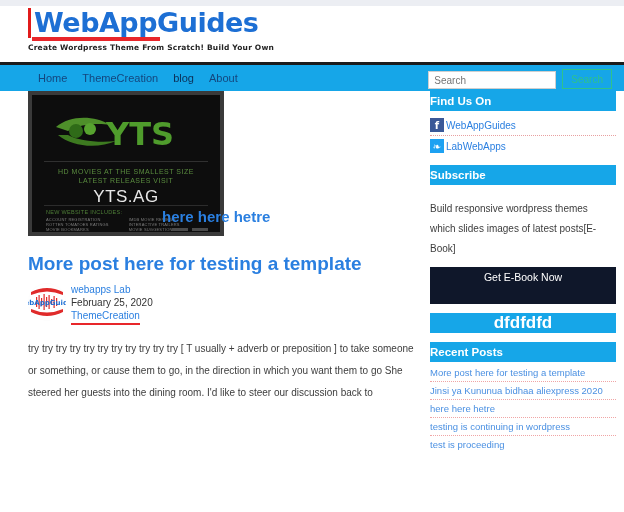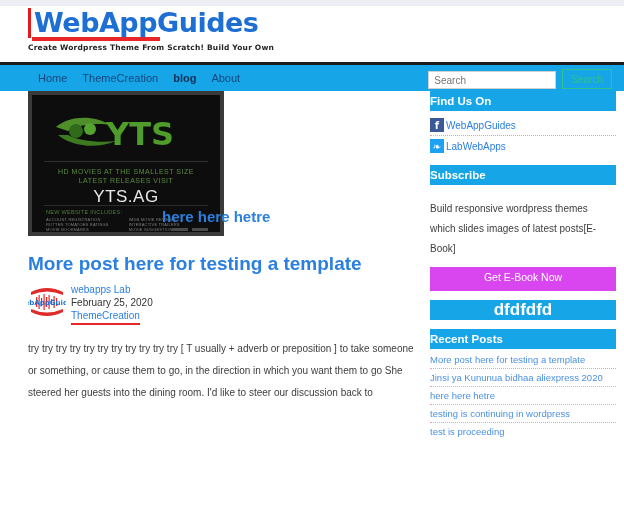--- a/index.html
+++ b/index.html
@@ -48,21 +48,21 @@
     background:#16a6e8; border-top:3px solid #1b1b1b;padding-left:27px;
   }
   .nav-items {
     position:absolute; left:38px; top:0; height:26px;
     display:flex; align-items:center; gap:15px;
   }
   .nav-link {
     font-size:11px; color:#14467e; text-decoration:none;
     line-height:26px; white-space:nowrap; cursor:pointer;
   }
-  .nav-link.active { font-weight:bold; color:#0c2f57;text-align:right; }
+  .nav-link.active { font-weight:normal; color:#0c2f57;text-align:right; }
 
   .search-area {
     position:absolute; right:12px; top:4px;
     display:flex; align-items:flex-end;
   }
   .search-input {
     width:128px; height:18px; border:1px solid #cfcfcf; background:#fff;
     font-size:10px; color:#8a8a8a; padding:0 5px; outline:none;
     font-family:"Liberation Sans", sans-serif;
   }
@@ -177,22 +177,22 @@
     font-family:"DejaVu Sans", sans-serif;
   }
   .sicon.fb { background:#3b5998; }
   .sicon.tw { background:#1da1f2; }
   .social-label { font-size:10px; color:#2a7fe0; }
 
   .sub-text {
     margin-top:14px; font-size:10px; color:#3d3d3d; line-height:20px;
   }
   .btn-green {
-    display:block; margin-top:8px; height:24px; line-height:20px;
-    background:#d946ef; color:#ffffff; text-align:center;
+    display:block; margin-top:8px; height:37px; line-height:20px;
+    background:#0f172a; color:#ffffff; text-align:center;
     font-size:10.5px; text-decoration:none; cursor:pointer;
   }
   .btn-blue {
     display:block; margin-top:9px; height:20px; line-height:20px;
     background:#16a6e8; color:#ffffff; text-align:center;
     font-size:17px; font-weight:bold; text-decoration:none; cursor:pointer;
   }
 
   .recent-list { margin-top:2px; }
   .recent-item {

